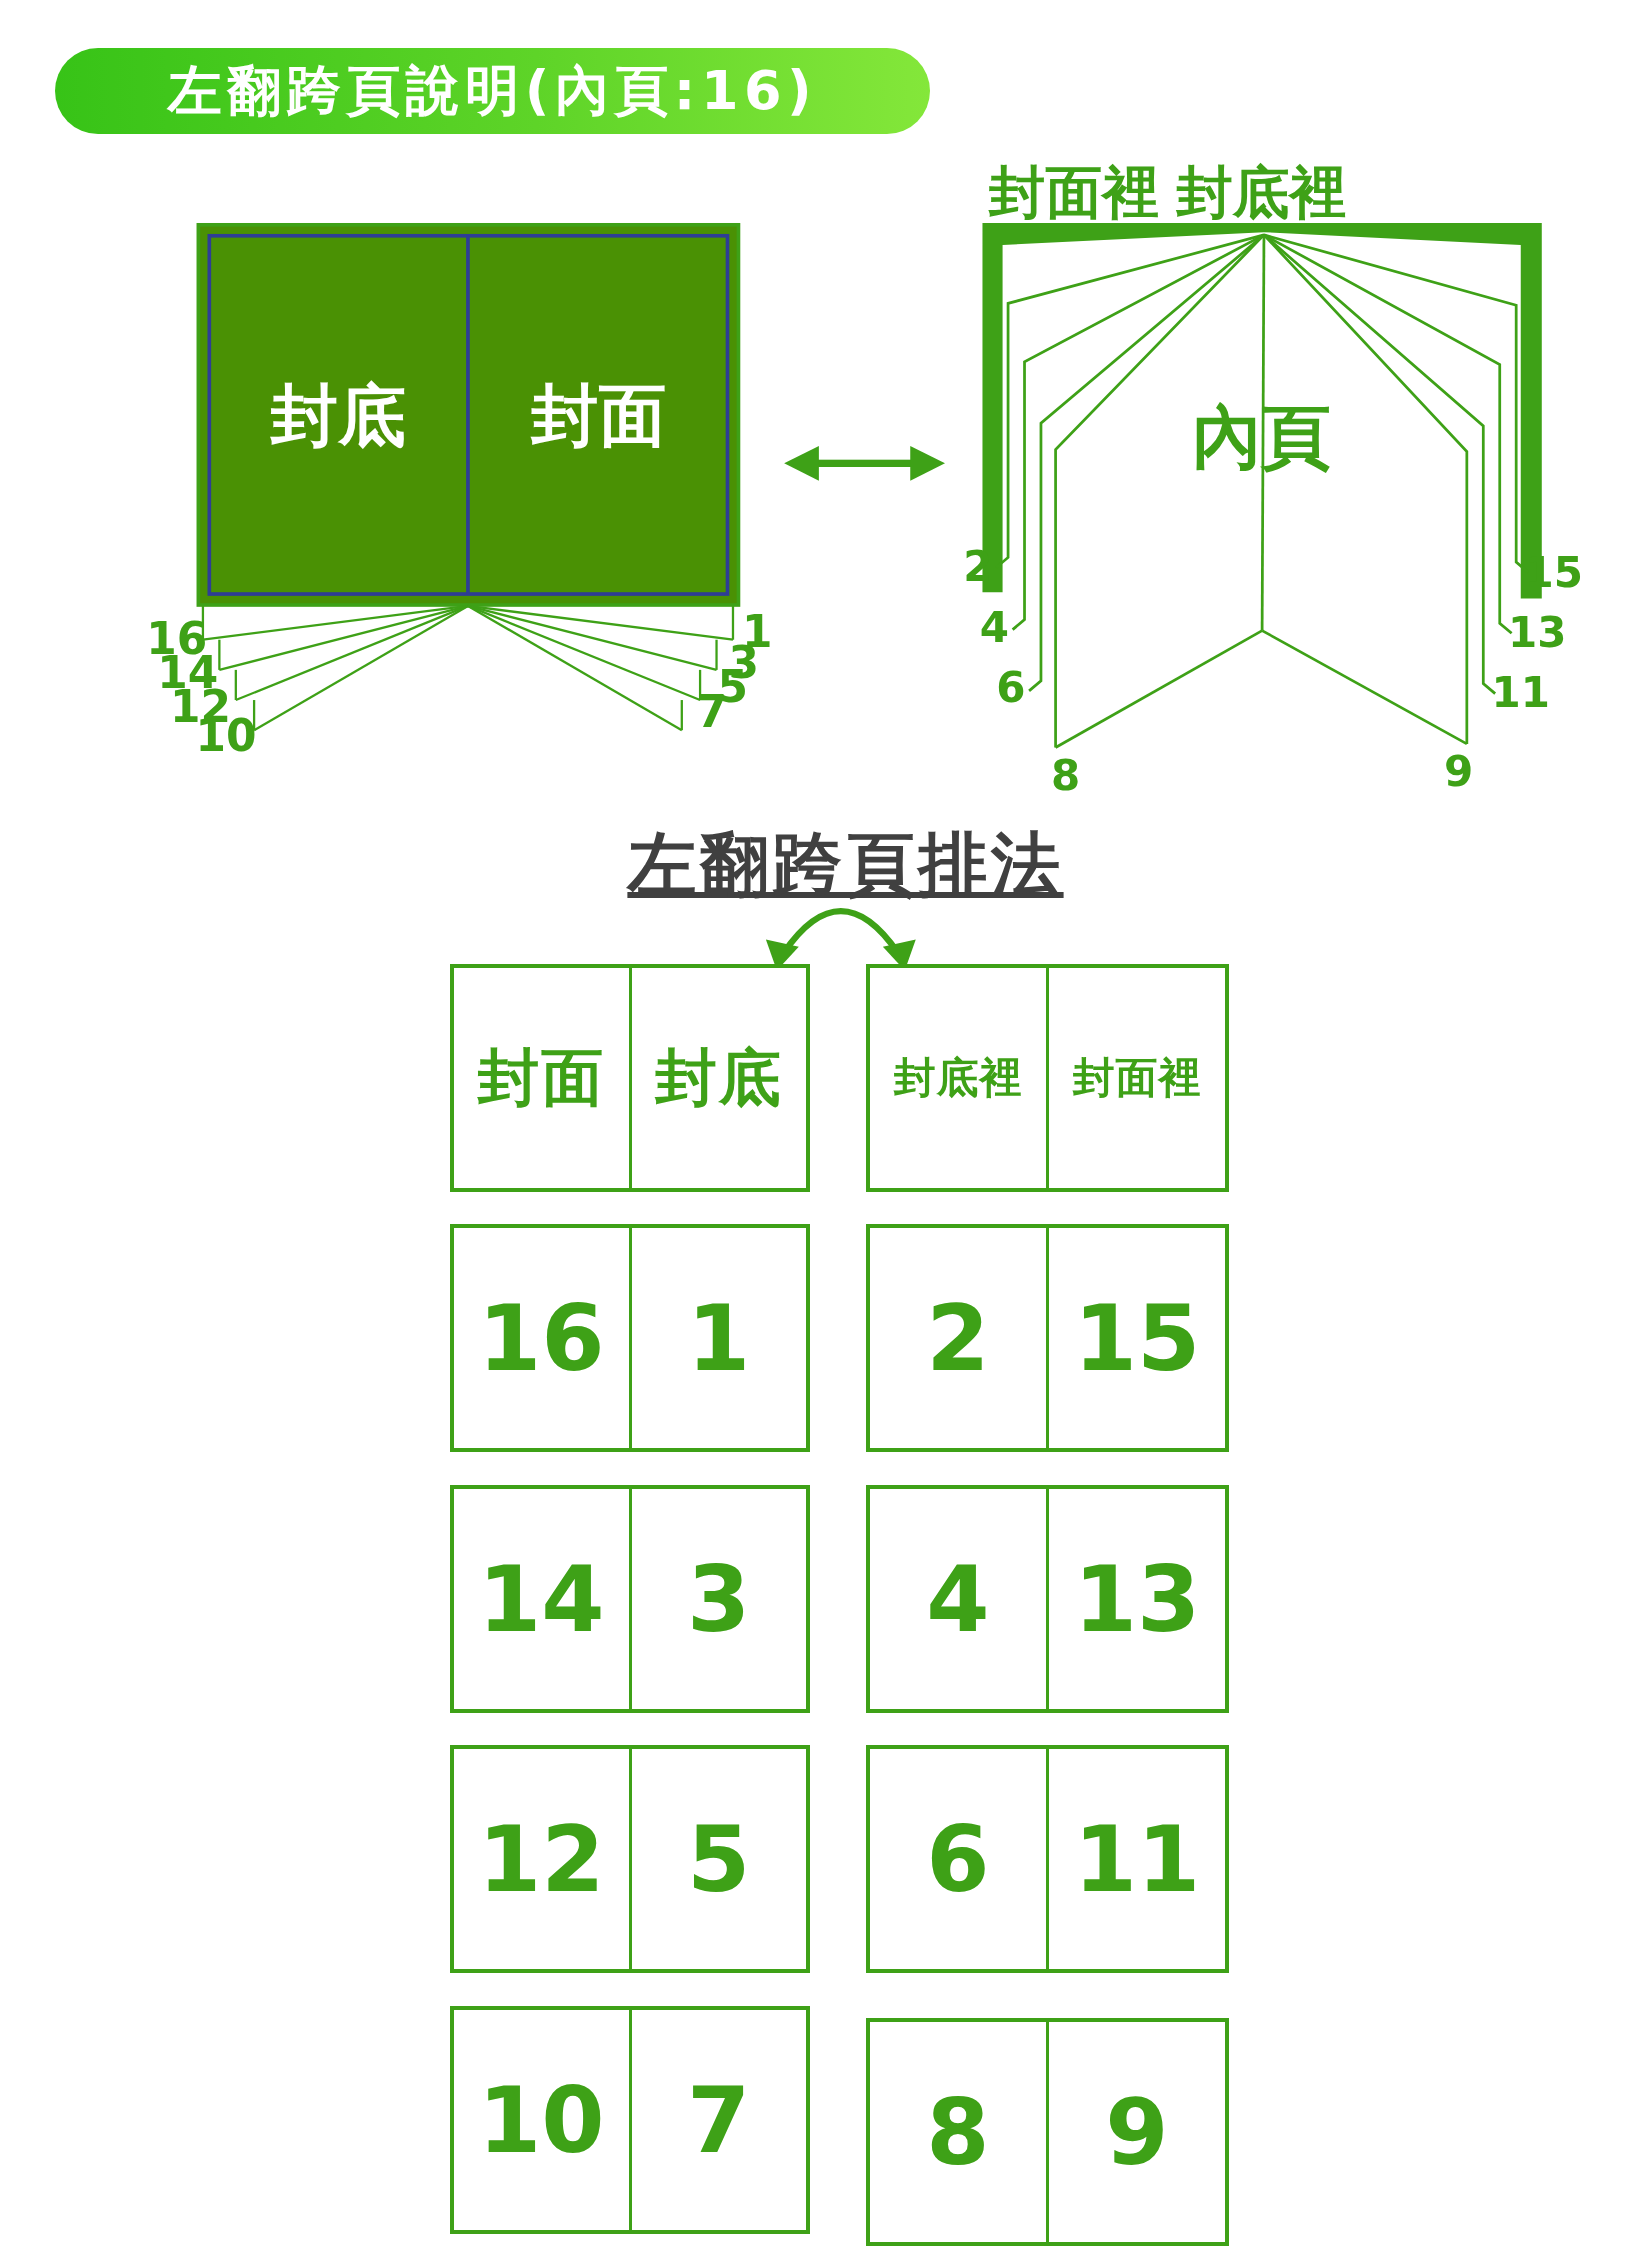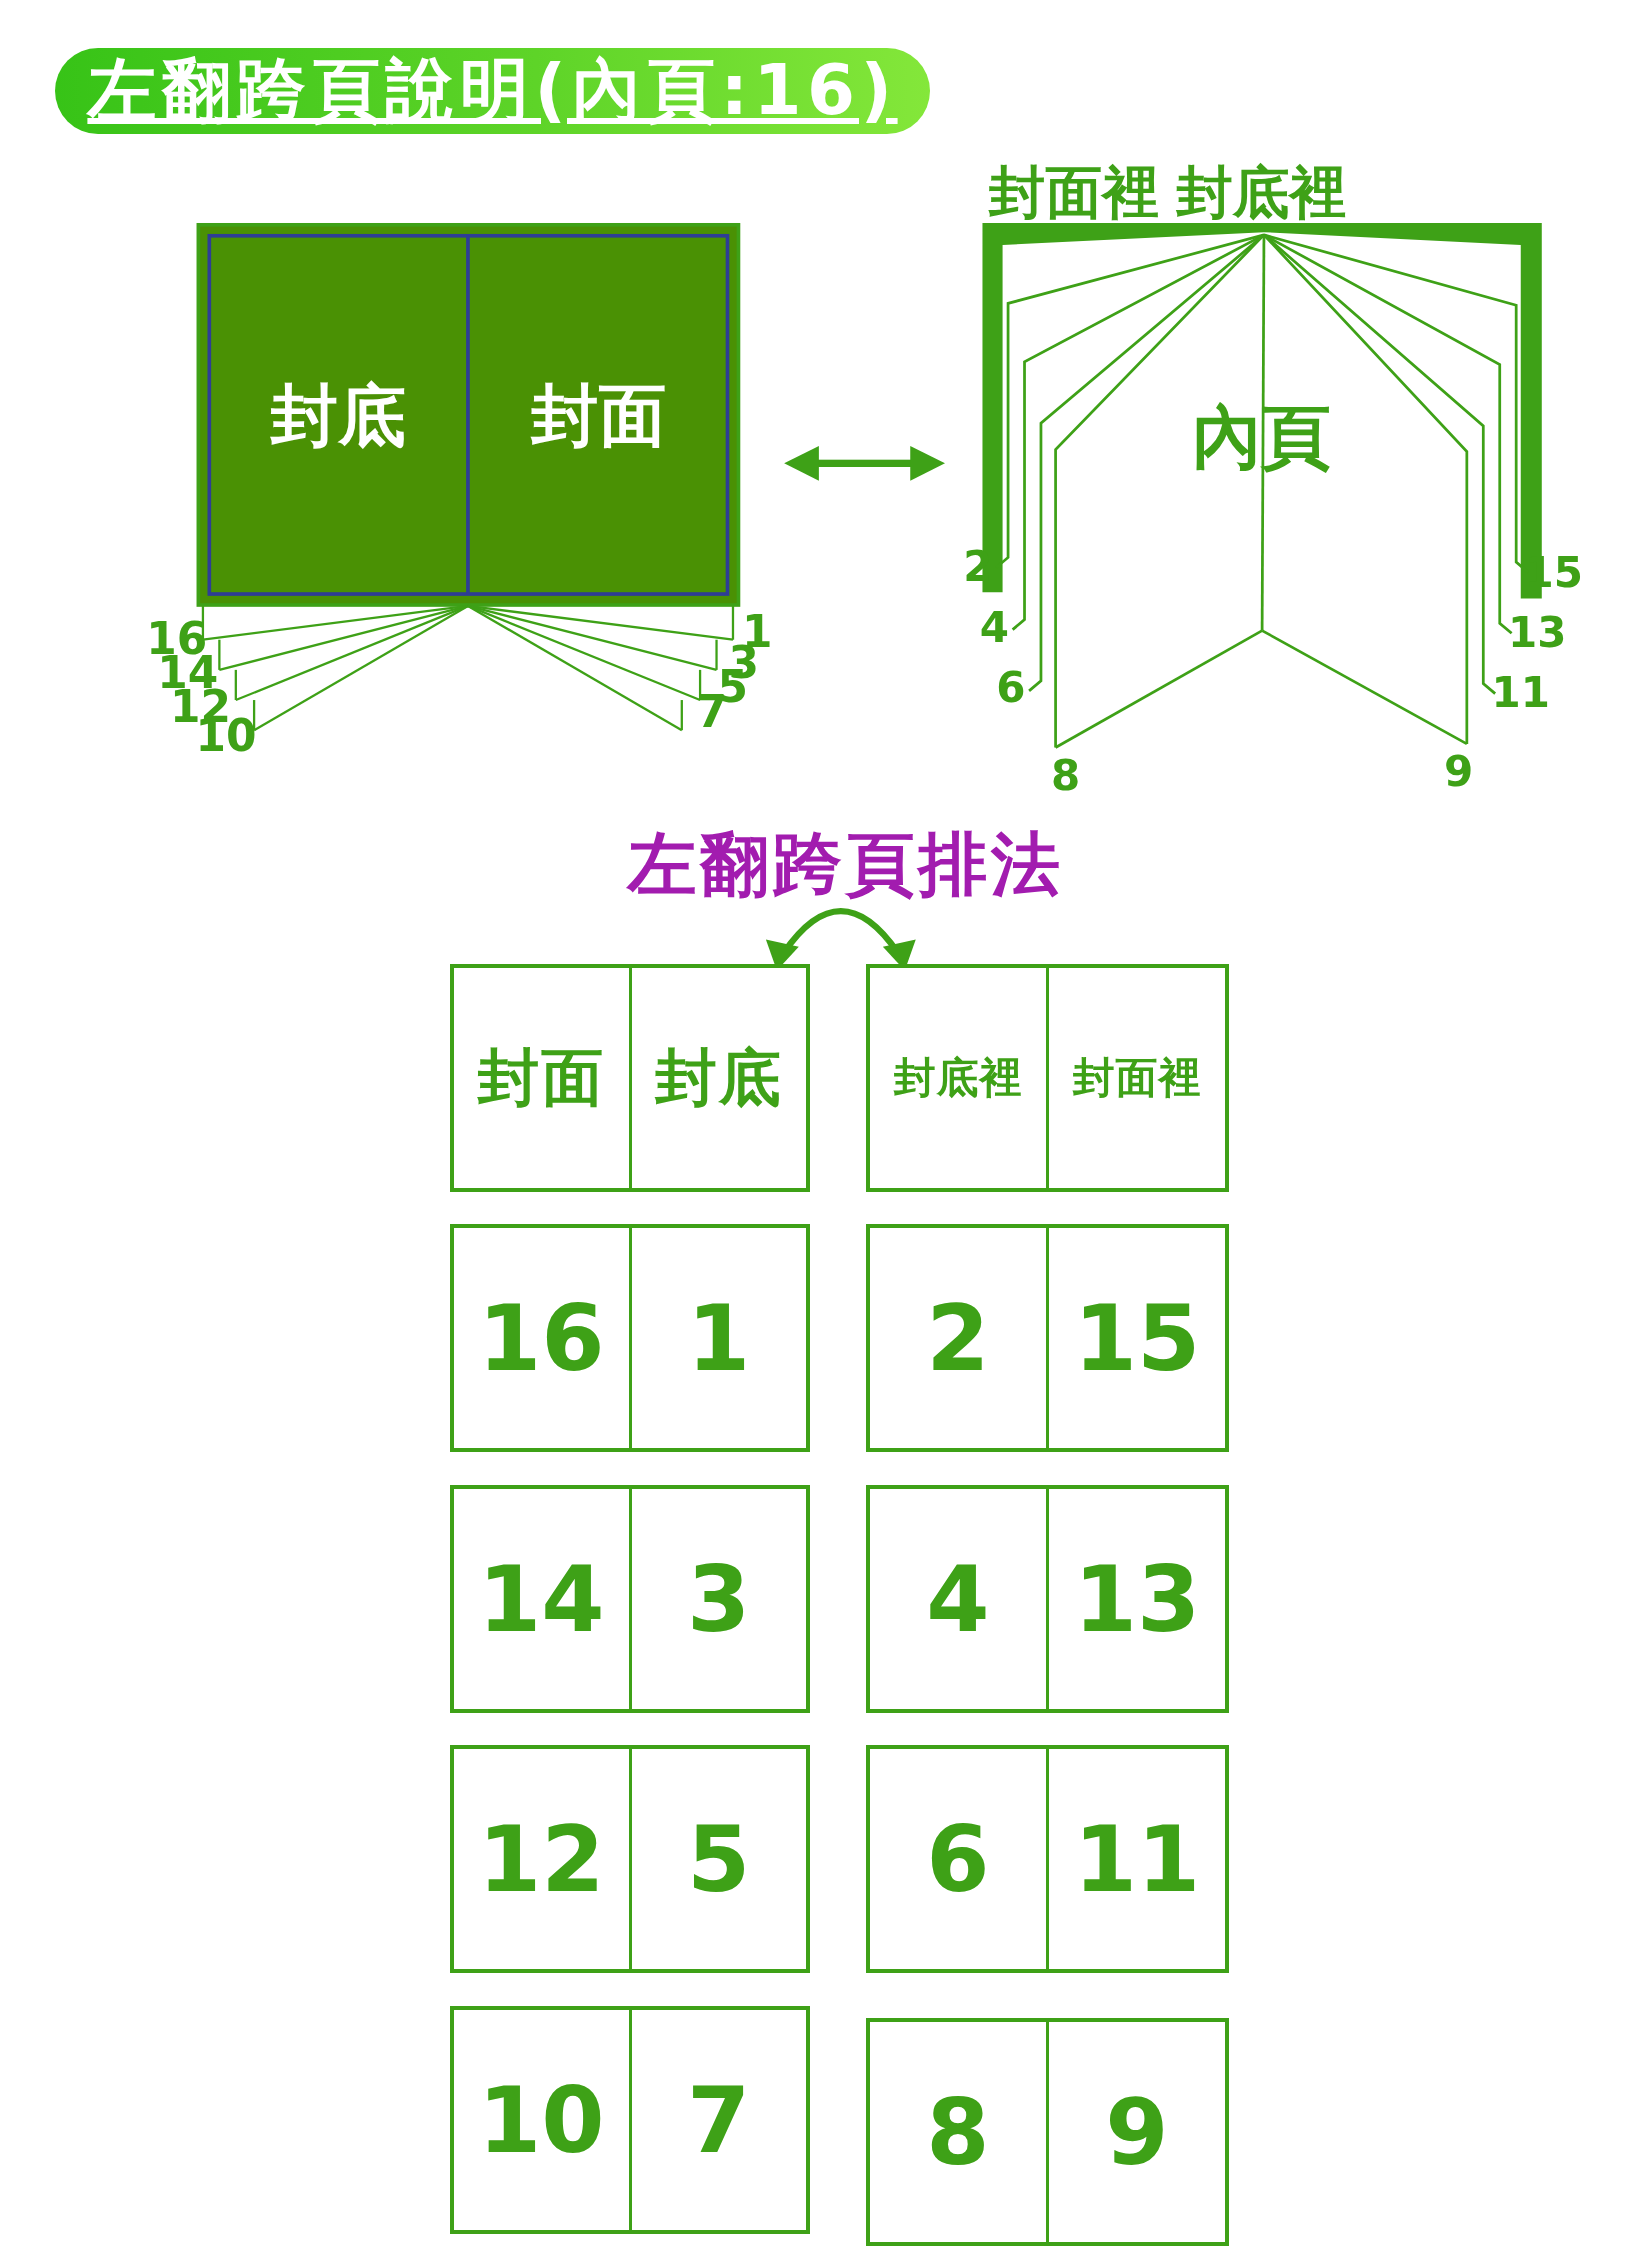--- a/index.html
+++ b/index.html
@@ -1,25 +1,25 @@
 <!DOCTYPE html>
 <html style="font-size:14.6px"><head>
 <meta charset="utf-8">
 <style>
   html,body{margin:0;padding:0;background:#ffffff;}
   .page{position:relative;width:1646px;height:2250px;background:#ffffff;overflow:hidden;
         font-family:"DejaVu Sans",sans-serif;}
   .banner{position:absolute;left:55px;top:48px;width:875px;height:86px;border-radius:43px;
           background:linear-gradient(90deg,#37C317 0%,#5ED428 55%,#84E73A 100%);
           display:flex;align-items:center;justify-content:center;}
-  .banner-text{color:#ffffff;font-size:69px;font-weight:bold;letter-spacing:5.5px;white-space:nowrap;text-decoration:underline;}
+  .banner-text{color:#ffffff;font-size:54px;font-weight:bold;letter-spacing:5.5px;white-space:nowrap;}
   .top-svg{position:absolute;left:0;top:0;width:1646px;height:2250px;}
   .top-svg text{font-family:"DejaVu Sans",sans-serif;font-weight:bold;}
   .section-title{position:absolute;left:480px;top:819px;width:731px;text-align:center;
-                 font-size:69px;font-weight:bold;color:#a21caf;letter-spacing:3.7px;white-space:nowrap;}
+                 font-size:69px;font-weight:bold;color:#404040;letter-spacing:3.7px;white-space:nowrap;text-decoration:underline;}
   .spread-box{position:absolute;background:#ffffff;border:4.6px solid #3EA117;display:flex;box-sizing:border-box;}
   .spread-cell{flex:1 1 0;display:flex;align-items:center;justify-content:center;
                color:#3EA117;font-weight:bold;}
   .spread-cell.first{border-right:3.7px solid #3EA117;}
   .cover-font{font-size:62px;letter-spacing:1.8px;}
   .inside-font{font-size:42px;letter-spacing:0.9px;}
   .num-font{font-size:91px;}
 </style>
 </head>
 <body>

